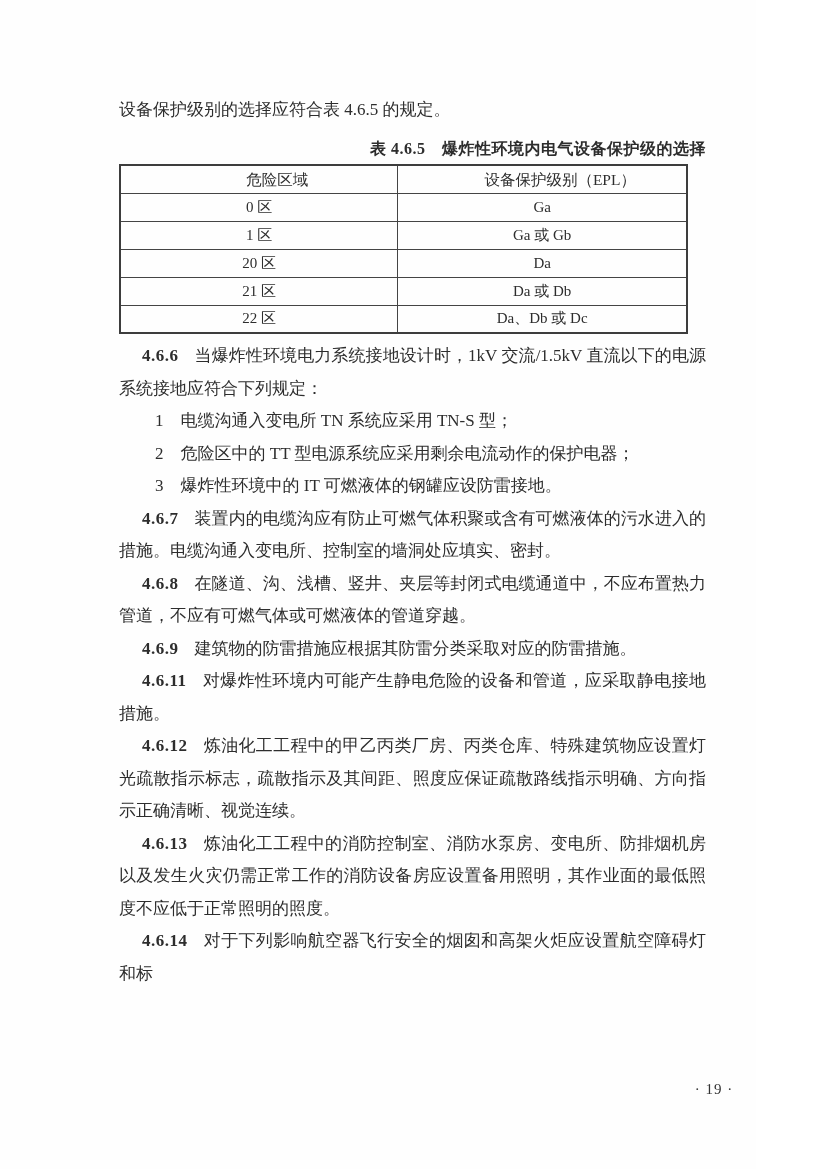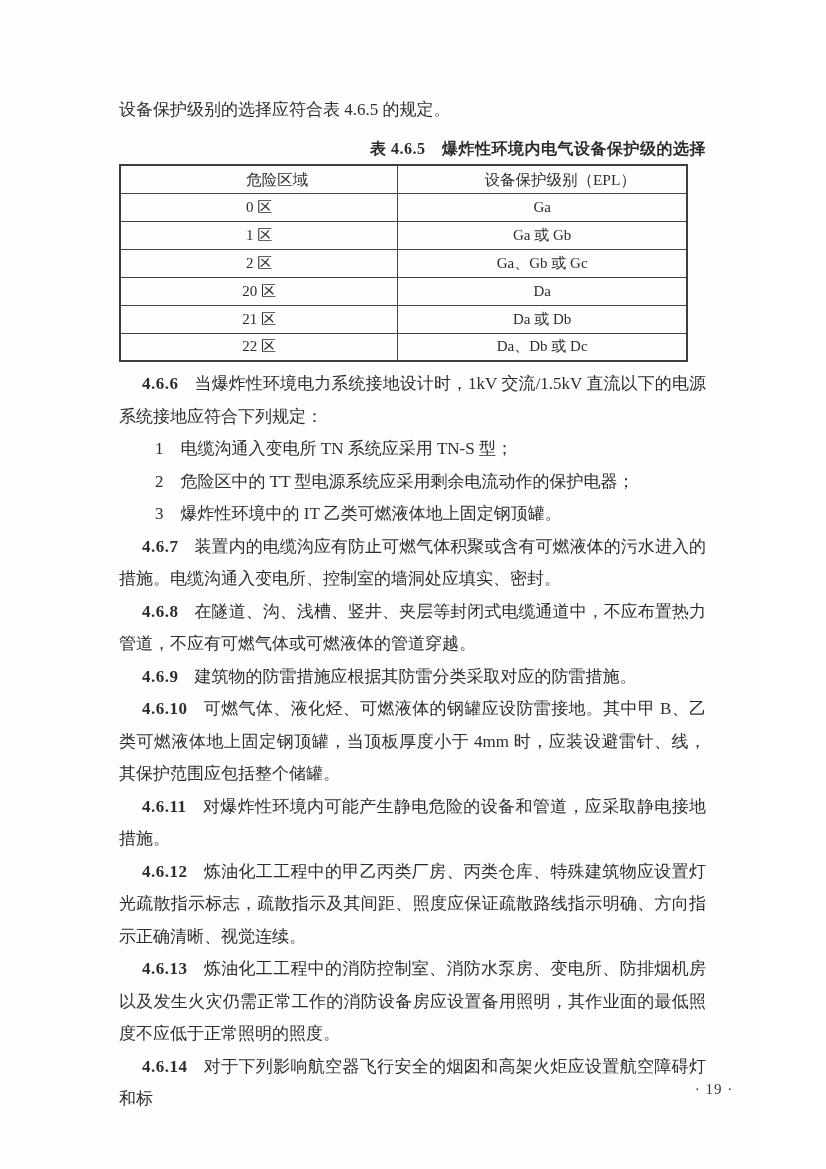--- a/index.html
+++ b/index.html
@@ -110,24 +110,20 @@
       <tbody>
         <tr>
           <td>0 区</td>
           <td>Ga</td>
         </tr>
         <tr>
           <td>1 区</td>
           <td>Ga 或 Gb</td>
         </tr>
         <tr>
-          <td>2 区</td>
-          <td>Ga、Gb 或 Gc</td>
-        </tr>
-        <tr>
           <td>20 区</td>
           <td>Da</td>
         </tr>
         <tr>
           <td>21 区</td>
           <td>Da 或 Db</td>
         </tr>
         <tr>
           <td>22 区</td>
           <td>Da、Db 或 Dc</td>
@@ -136,29 +132,28 @@
     </table>
 
     <div class="clauses">
 
       <p class="clause"><span class="cnum">4.6.6</span><span>当爆炸性环境电力系统接地设计时，1kV 交流/1.5kV 直流以下的电源系统接地应符合下列规定：</span></p>
 
       <p class="clause item"><span class="inum">1</span><span>电缆沟通入变电所 TN 系统应采用 TN-S 型；</span></p>
 
       <p class="clause item"><span class="inum">2</span><span>危险区中的 TT 型电源系统应采用剩余电流动作的保护电器；</span></p>
 
-      <p class="clause item"><span class="inum">3</span><span>爆炸性环境中的 IT 乙类可燃液体地上固定钢顶罐。</span></p>
+      <p class="clause item"><span class="inum">3</span><span>爆炸性环境中的 IT 可燃液体的钢罐应设防雷接地。</span></p>
 
       <p class="clause"><span class="cnum">4.6.7</span><span>装置内的电缆沟应有防止可燃气体积聚或含有可燃液体的污水进入的措施。电缆沟通入变电所、控制室的墙洞处应填实、密封。</span></p>
 
       <p class="clause"><span class="cnum">4.6.8</span><span>在隧道、沟、浅槽、竖井、夹层等封闭式电缆通道中，不应布置热力管道，不应有可燃气体或可燃液体的管道穿越。</span></p>
 
       <p class="clause"><span class="cnum">4.6.9</span><span>建筑物的防雷措施应根据其防雷分类采取对应的防雷措施。</span></p>
 
-      <p class="clause"><span class="cnum">4.6.10</span><span>可燃气体、液化烃、可燃液体的钢罐应设防雷接地。其中甲 B、乙类可燃液体地上固定钢顶罐，当顶板厚度小于 4mm 时，应装设避雷针、线，其保护范围应包括整个储罐。</span></p>
 
       <p class="clause"><span class="cnum">4.6.11</span><span>对爆炸性环境内可能产生静电危险的设备和管道，应采取静电接地措施。</span></p>
 
       <p class="clause"><span class="cnum">4.6.12</span><span>炼油化工工程中的甲乙丙类厂房、丙类仓库、特殊建筑物应设置灯光疏散指示标志，疏散指示及其间距、照度应保证疏散路线指示明确、方向指示正确清晰、视觉连续。</span></p>
 
       <p class="clause"><span class="cnum">4.6.13</span><span>炼油化工工程中的消防控制室、消防水泵房、变电所、防排烟机房以及发生火灾仍需正常工作的消防设备房应设置备用照明，其作业面的最低照度不应低于正常照明的照度。</span></p>
 
       <p class="clause"><span class="cnum">4.6.14</span><span>对于下列影响航空器飞行安全的烟囱和高架火炬应设置航空障碍灯和标</span></p>
 
     </div>

